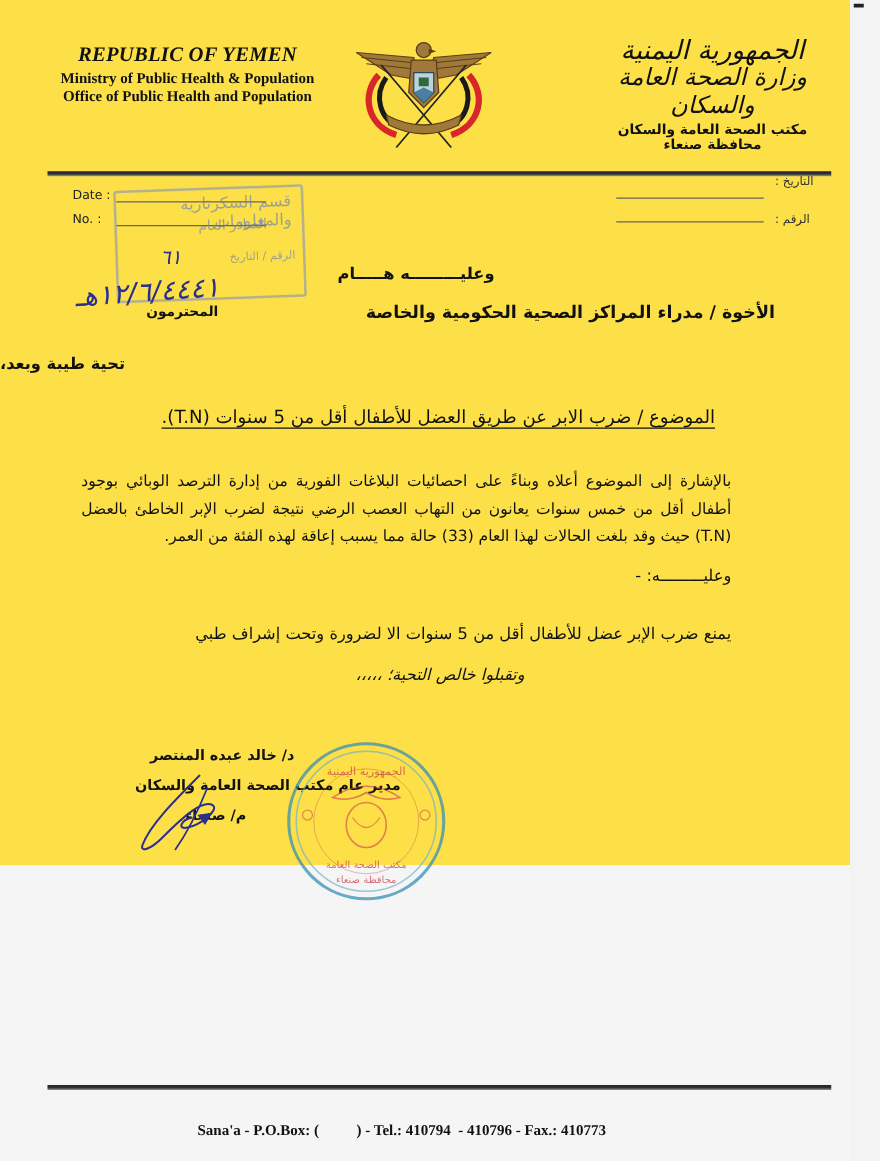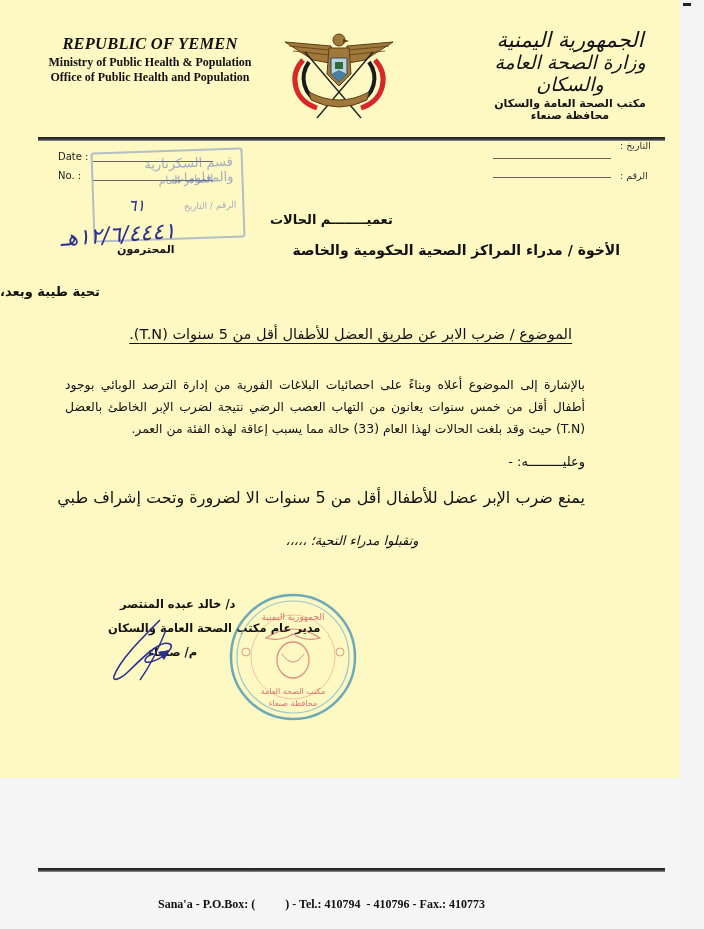--- a/index.html
+++ b/index.html
@@ -5,22 +5,22 @@
   html, body { margin: 0; padding: 0; }
   body {
     width: 704px; height: 929px; overflow: hidden;
     background: #f4f5f4;
     font-family: "DejaVu Sans", sans-serif;
     color: #111;
     position: relative;
   }
   .page {
     position: absolute; left: 0; top: 0;
-    width: 680px; height: 778px;
-    background: #fef9c3;
+    width: 680px; height: 692px;
+    background: #fde047;
   }
   .right-strip {
     position: absolute; left: 680px; top: 0; width: 24px; height: 929px;
     background: #f2f3f2;
   }
   .corner-mark { position: absolute; left: 683px; top: 3px; width: 8px; height: 3px; background: #222; }
 
   .hdr-en { position: absolute; left: 40px; top: 34px; width: 220px; text-align: center;
     font-family: "Liberation Serif", serif; line-height: 1.25; }
   .hdr-en .l1 { font-size: 16.5px; font-weight: bold; font-style: italic; letter-spacing: 0.2px; }
@@ -56,21 +56,21 @@
 
   .ar { direction: rtl; font-family: "DejaVu Sans", sans-serif; }
   .memo-title { position: absolute; left: 270px; top: 212px; font-size: 13px; font-weight: bold; letter-spacing: 0.5px; }
   .addressee { position: absolute; right: 60px; top: 242px; font-size: 14px; font-weight: bold; }
   .respected { position: absolute; left: 117px; top: 243px; font-size: 11px; font-weight: bold; }
   .greeting { position: absolute; left: 0; width: 704px; top: 284px; text-align: left; font-size: 13px; font-weight: bold; }
   .subject { position: absolute; right: 108px; top: 326px; font-size: 14.5px; text-decoration: underline; text-underline-offset: 4px; }
 
   .body { position: absolute; right: 95px; width: 520px; top: 374px; font-size: 12.4px; line-height: 22px; text-align: justify; text-align-last: right; }
   .therefore { position: absolute; right: 95px; top: 454px; font-size: 13px; }
-  .directive { position: absolute; right: 95px; top: 488px; font-size: 16px; }
+  .directive { position: absolute; right: 95px; top: 500px; font-size: 13px; }
   .closing { position: absolute; left: 0; width: 704px; top: 533px; text-align: center; font-size: 13px; font-style: italic; }
 
   .sig-name { position: absolute; left: 120px; top: 597px; font-size: 11.5px; font-weight: bold; }
   .sig-title { position: absolute; left: 108px; top: 621px; font-size: 11.5px; font-weight: bold; }
   .sig-city { position: absolute; left: 148px; top: 645px; font-size: 11.5px; font-weight: bold; }
   .signature { position: absolute; left: 100px; top: 600px; width: 120px; height: 90px; }
 
   .seal { position: absolute; left: 226px; top: 590px; width: 134px; height: 134px; }
 
   .footer-ar { position: absolute; left: 150px; top: 877px; width: 390px; font-size: 11px; font-weight: bold; }
@@ -135,29 +135,29 @@
   <div class="meta-line" style="left:493px; top:177px; width:118px;"></div>
 
   <div class="reg-stamp">
     <span class="s1">قسم السكرتارية والمعلومات</span>
     <span class="s2">الصادر العام</span>
     <span class="s3">الرقم / التاريخ</span>
   </div>
   <span class="hand-num">٦١</span>
   <span class="hand-date">١٢/٦/٤٤٤١هـ</span>
 
-  <div class="ar memo-title">تعميــــــــم الحالات</div>
+  <div class="ar memo-title">وعليـــــــــه هـــــام</div>
   <div class="ar addressee">الأخوة / مدراء المراكز الصحية الحكومية والخاصة</div>
   <div class="ar respected">المحترمون</div>
   <div class="ar greeting">تحية طيبة وبعد،</div>
   <div class="ar subject">الموضوع / ضرب الابر عن طريق العضل للأطفال أقل من 5 سنوات (T.N).</div>
   <div class="ar body">بالإشارة إلى الموضوع أعلاه وبناءً على احصائيات البلاغات الفورية من إدارة الترصد الوبائي بوجود أطفال أقل من خمس سنوات يعانون من التهاب العصب الرضي نتيجة لضرب الإبر الخاطئ بالعضل (T.N) حيث وقد بلغت الحالات لهذا العام (33) حالة مما يسبب إعاقة لهذه الفئة من العمر.</div>
   <div class="ar therefore">وعليـــــــــه: -</div>
   <div class="ar directive">يمنع ضرب الإبر عضل للأطفال أقل من 5 سنوات الا لضرورة وتحت إشراف طبي</div>
-  <div class="ar closing">وتقبلوا مدراء التحية؛ ،،،،،</div>
+  <div class="ar closing">وتقبلوا خالص التحية؛ ،،،،،</div>
 
   <div class="ar sig-name">د/ خالد عبده المنتصر</div>
   <div class="ar sig-title">مدير عام مكتب الصحة العامة والسكان</div>
   <div class="ar sig-city">م/ صنعاء</div>
 
   <svg class="signature" viewBox="0 0 120 90">
     <path d="M60 20 C40 40,20 60,14 76 C12 82,20 80,30 70 C48 52,62 40,70 44 C76 48,60 60,50 62 C42 64,44 56,54 54" fill="none" stroke="#2b2f8f" stroke-width="1.6"></path>
     <path d="M66 30 C58 50,50 66,40 80" fill="none" stroke="#2b2f8f" stroke-width="1.4"></path>
     <path d="M58 52 L70 50 L64 60 Z" fill="#2b2f8f"></path>
   </svg>

